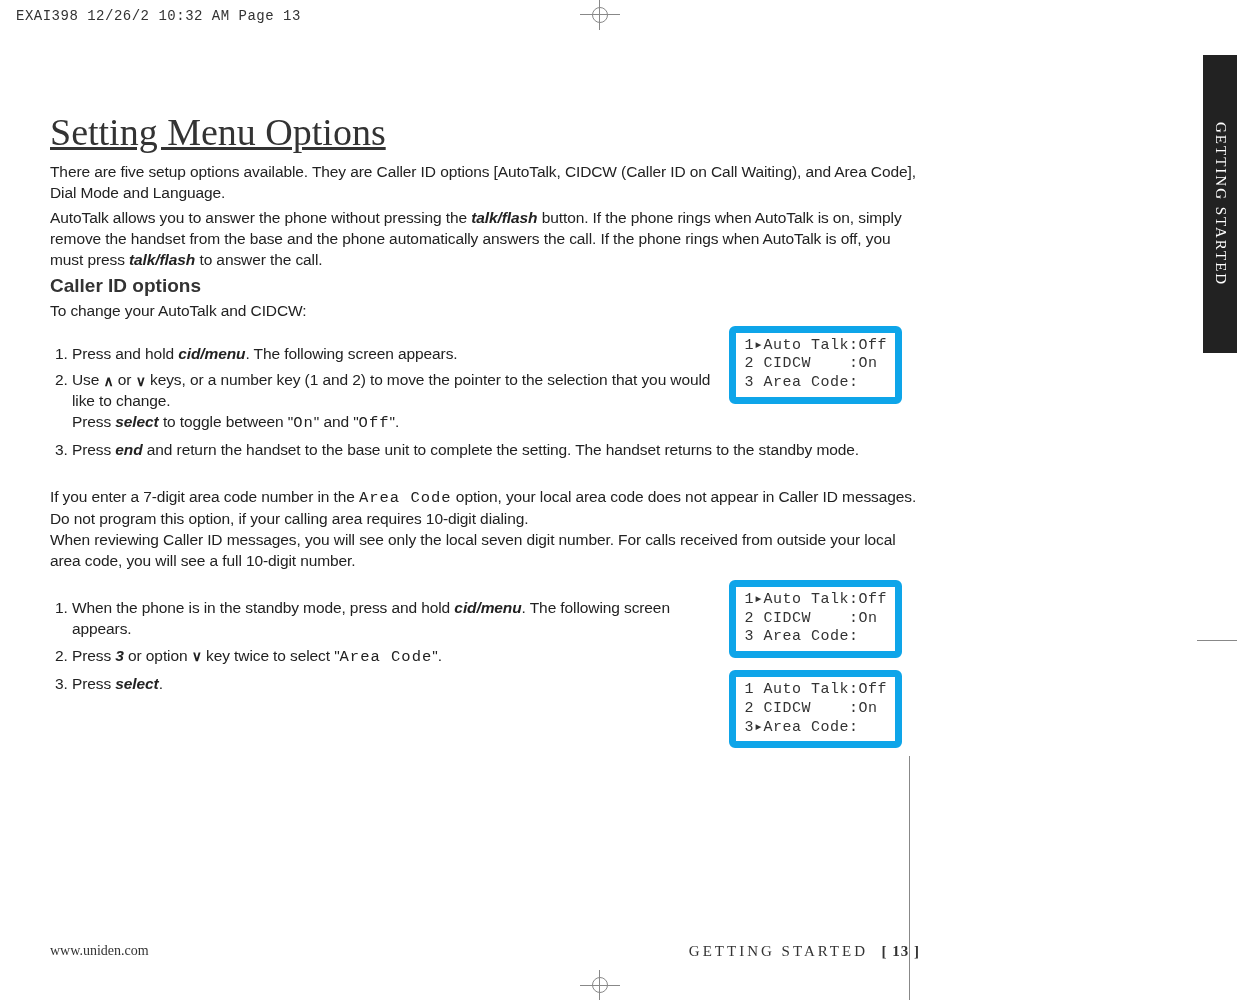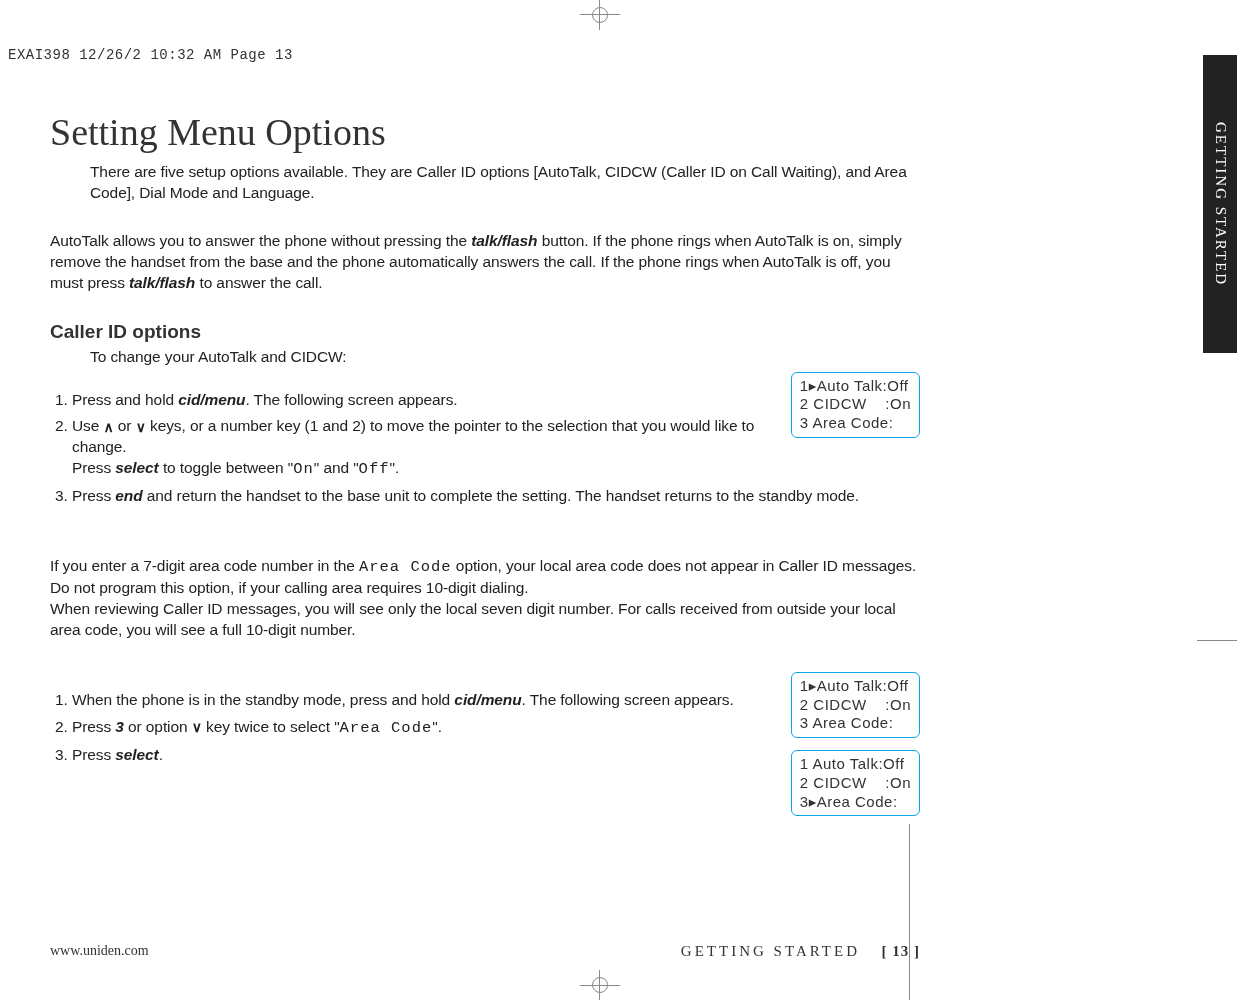--- a/index.html
+++ b/index.html
@@ -8,23 +8,22 @@
     font-family: Georgia, 'Times New Roman', serif;
     width: 1240px;
     height: 1000px;
     background: #fff;
     color: #333;
     position: relative;
   }
   .print-header {
     font-family: 'Courier New', monospace;
     font-size: 14px;
-    padding: 8px 0 0 8px;
+    padding: 8px 0 0 16px;
     letter-spacing: 0.5px;
-    margin-top: 39px;
   }
   .crop-top {
     position: absolute;
     top: 0;
     left: 580px;
     width: 40px;
     height: 30px;
   }
   .crop-top::before,
   .crop-top::after {
@@ -109,74 +108,74 @@
     padding-left: 20px;
     padding-top: 90px;
     min-height: 700px;
     font-size: 14px;
   }
   h1 {
     font-family: Georgia, serif;
     font-weight: normal;
     font-size: 38px;
     margin: 30px 0 8px 0;
+    text-decoration: underline;
   }
   .intro, .para, .sub-intro, ol li, .area-intro {
     font-family: Verdana, Arial, sans-serif;
     font-size: 15.5px;
     line-height: 1.35;
     color: #222;
     letter-spacing: -0.1px;
-    margin-left: 40px;
-  }
-  .para { margin: 27px 0; }
+  }
+  .para { margin: 4px 0; }
   h2 {
     font-family: Verdana, Arial, sans-serif;
     font-size: 19px;
     margin: 0 0 4px 0;
   }
   ol { margin: 22px 0; padding-left: 22px; }
   ol li { margin: 6px 0; }
   .bi { font-weight: bold; font-style: italic; }
   .lcd-font { font-family: 'Courier New', monospace; letter-spacing: 1px; }
   .arrow {
     display: inline-block;
     font-weight: bold;
     font-size: 14px;
     vertical-align: middle;
   }
   .lcd {
-    border: 1px solid #0ea5e9;
+    border: 7px solid #0ea5e9;
     border-radius: 6px;
     padding: 4px 8px;
-    font-family: Liberation Sans, sans-serif;
+    font-family: Liberation Mono, monospace;
     font-size: 15px;
     line-height: 1.25;
     white-space: pre;
     display: inline-block;
-    margin: 4px 0 8px 0;
+    margin: 4px 18px 8px 0;
     float: right;
     letter-spacing: 0.5px;
   }
   .lcd-block { clear: right; }
   .footer {
     position: absolute;
     bottom: 0;
     left: 0;
     width: 870px;
     font-size: 14px;
   }
   .footer .url { float: left; font-family: Georgia, serif; }
   .footer .pg  {
     float: right;
     font-family: Georgia, serif;
     letter-spacing: 3px;
     font-size: 15px;
   }
-  .footer .pg .num { letter-spacing: 1px; font-weight: bold; margin-left: 8px; }
+  .footer .pg .num { letter-spacing: 1px; font-weight: bold; }
   .step-block { overflow: hidden; }
 </style>
 </head>
 <body>
 
 <div class="print-header">EXAI398  12/26/2  10:32 AM  Page 13</div>
 
 <div class="crop-top">
     <div class="circ"></div>
   </div>

